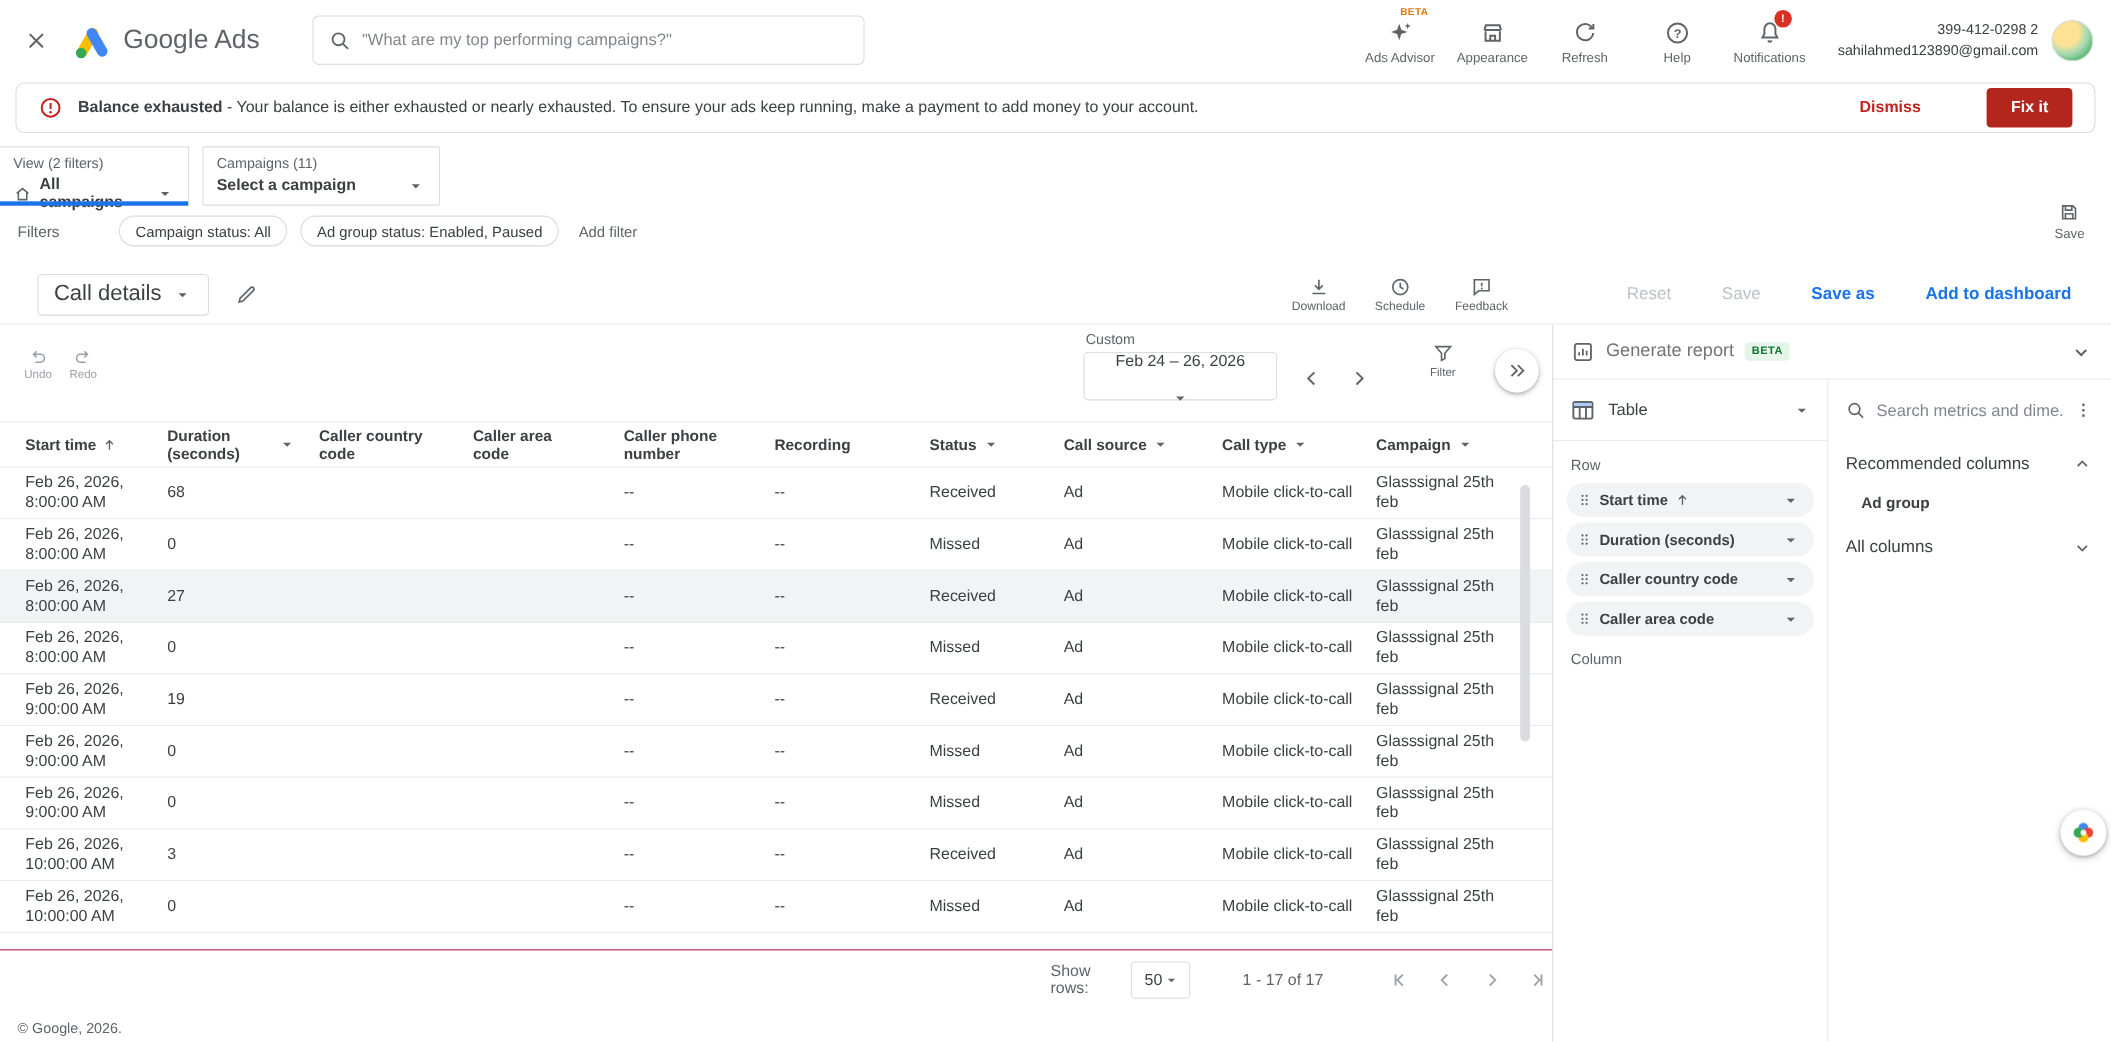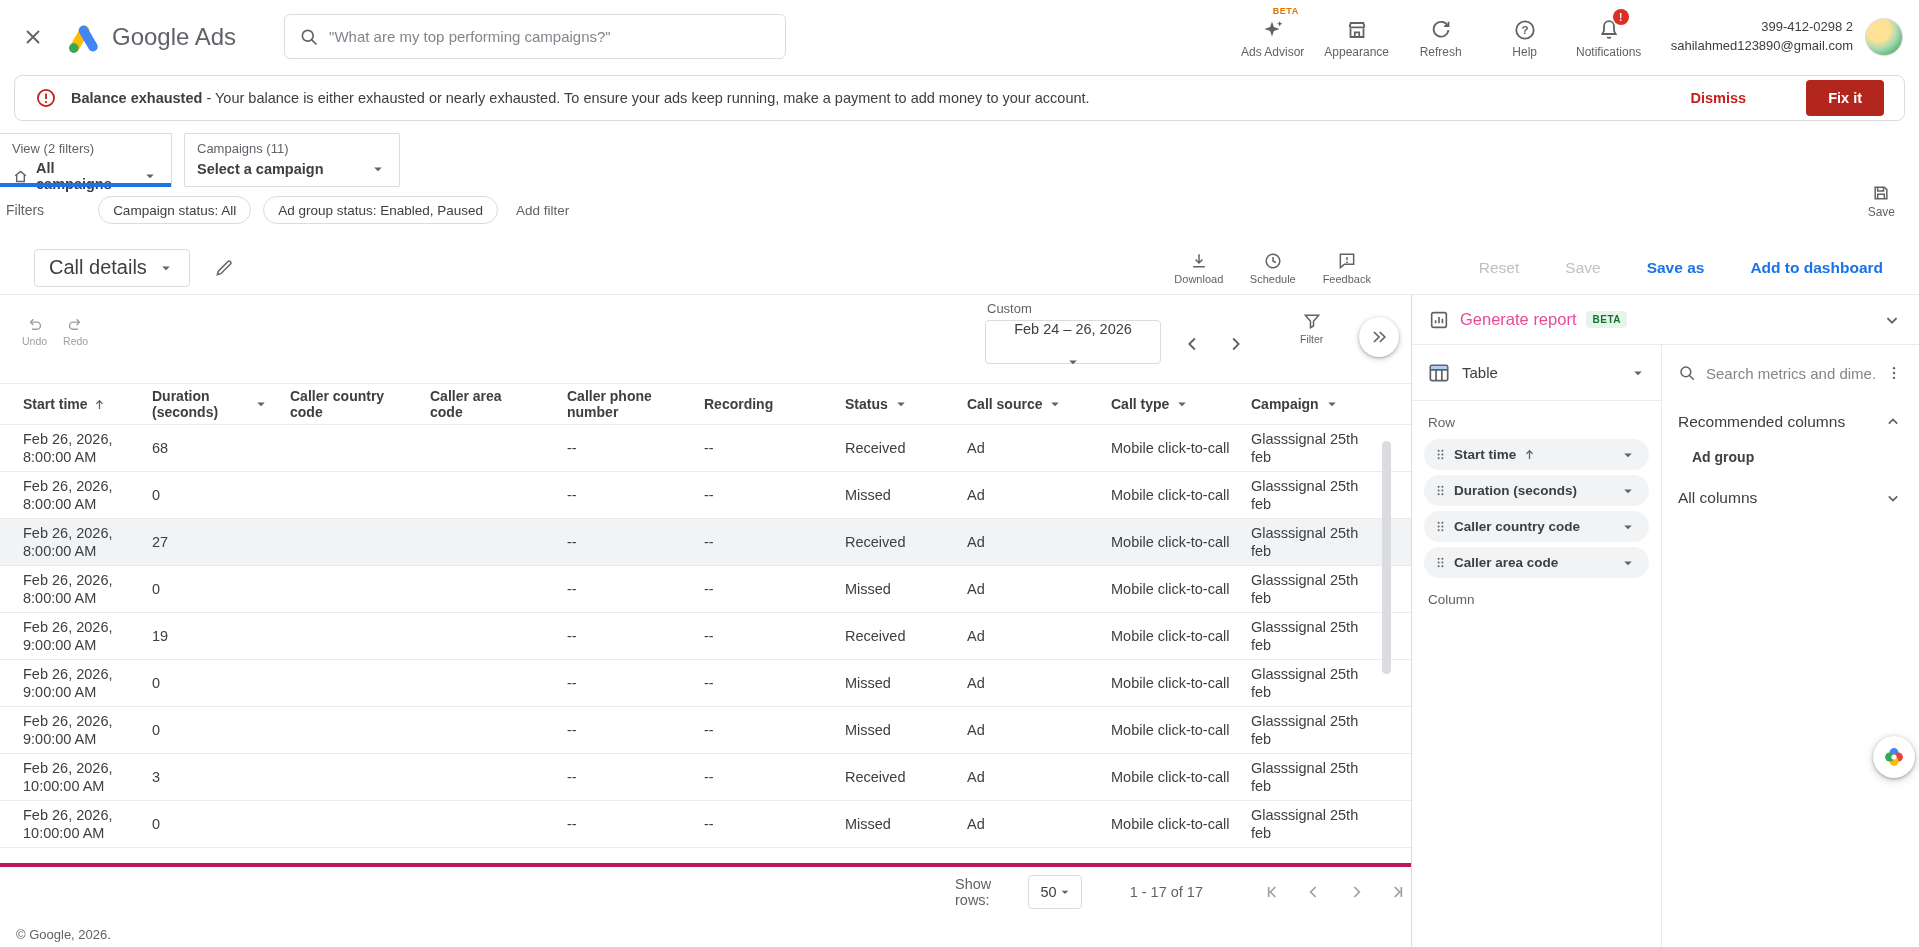--- a/index.html
+++ b/index.html
@@ -44,21 +44,21 @@
 .scope{position:relative;height:54px;margin-top:12px;flex:none;}
 .scope-box{position:absolute;top:0;height:54px;background:#fff;border:1px solid #dadce0;padding:7px 12px 0;cursor:pointer;}
 .scope-view{left:0;width:172px;border-left:none;}
 .scope-view::after{content:"";position:absolute;left:0;right:0;bottom:-1px;height:4px;background:#1a73e8;}
 .scope-camp{left:184px;width:216px;border-radius:2px;}
 .scope-label{font-size:13px;color:#5f6368;white-space:nowrap;}
 .scope-value{display:flex;align-items:center;gap:7px;font-size:14.5px;font-weight:700;color:#3c4043;margin-top:4px;}
 .scope-value .spacer{flex:1;}
 
 
-.filters{display:flex;align-items:center;height:38px;margin-top:4px;padding-left:6px;position:relative;flex:none;text-align:right;}
+.filters{display:flex;align-items:center;height:38px;margin-top:4px;padding-left:16px;position:relative;flex:none;text-align:right;}
 .filters-label{font-size:14px;color:#5f6368;margin-right:54px;}
 .filter-chips{display:flex;gap:12px;}
 .fchip{height:28px;border:1px solid #dadce0;border-radius:15px;background:#fff;display:flex;align-items:center;
   padding:0 14px;font-size:13.5px;color:#3c4043;cursor:pointer;white-space:nowrap;}
 .add-filter{font-size:13.5px;color:#5f6368;margin-left:18px;cursor:pointer;}
 .save-col{position:absolute;right:24px;top:-8px;display:flex;flex-direction:column;align-items:center;gap:2px;cursor:pointer;color:#5f6368;}
 .save-col .lbl{font-size:12px;}
 
 
 .toolbar{display:flex;align-items:center;height:54px;margin-top:12px;border-bottom:1px solid #e8eaed;padding:0 36px 0 34px;flex:none;}
@@ -101,33 +101,33 @@
 .hcell{display:flex;align-items:center;gap:4px;font-size:14px;font-weight:700;color:#3c4043;padding-right:10px;line-height:1.15;cursor:pointer;}
 .hcell .hlabel{max-width:96px;}
 .tbody{height:438px;overflow:hidden;flex:none;}
 .trow{height:47px;border-bottom:1px solid #e8eaed;cursor:pointer;}
 .trow.hl{background:#f1f3f4;}
 .tcell{display:flex;align-items:center;font-size:14.5px;color:#3c4043;padding-right:12px;line-height:1.25;}
 .tcell .inner{display:block;}
 .vscroll{position:absolute;right:20px;top:146px;width:9px;height:233px;background:#dadce0;border-radius:5px;cursor:pointer;}
 
 
-.pager{height:54px;border-top:4px solid #be185d;display:flex;align-items:center;padding-left:955px;
+.pager{height:54px;border-top:1px solid #be185d;display:flex;align-items:center;padding-left:955px;
   font-size:14.5px;color:#5f6368;flex:none;}
 .rows-select{margin-left:14px;width:62px;height:34px;border:1px solid #dadce0;border-radius:4px;display:flex;
   align-items:center;justify-content:space-between;padding:0 8px 0 12px;font-size:14.5px;color:#3c4043;cursor:pointer;}
 .range-text{margin-left:48px;white-space:nowrap;}
 .pager-icons{margin-left:56px;display:flex;gap:16px;color:#9aa0a6;}
 .pg-btn{width:26px;height:26px;display:flex;align-items:center;justify-content:center;cursor:default;}
 .foot{margin-top:auto;height:26px;display:flex;align-items:center;padding-left:16px;font-size:13px;color:#5f6368;flex:none;}
 
 
 .panel{width:508px;border-left:1px solid #dadce0;display:flex;flex-direction:column;flex:none;}
 .panel-header{height:50px;display:flex;align-items:center;gap:10px;padding:0 16px;border-bottom:1px solid #e8eaed;flex:none;}
-.panel-title{font-size:16.5px;color:#ec4899;}
+.panel-title{font-size:16.5px;color:#737373;}
 .beta-pill{background:#e6f4ea;color:#137333;font-size:10px;font-weight:700;padding:3px 6px;border-radius:4px;letter-spacing:.5px;}
 .ph-spacer{flex:1;}
 .panel-body{display:flex;flex:1;min-height:0;}
 .panel-left{width:250px;border-right:1px solid #e8eaed;flex:none;}
 .viz-row{height:56px;display:flex;align-items:center;gap:10px;padding:0 14px;border-bottom:1px solid #e8eaed;cursor:pointer;}
 .viz-label{font-size:15px;color:#3c4043;}
 .viz-row .spacer{flex:1;}
 .sec-label{font-size:13.5px;color:#5f6368;margin:14px 0 9px 16px;}
 .chips{display:flex;flex-direction:column;gap:5px;margin:0 12px;}
 .chip{height:31px;background:#f1f3f4;border-radius:16px;display:flex;align-items:center;gap:6px;padding:0 12px 0 9px;cursor:grab;}

